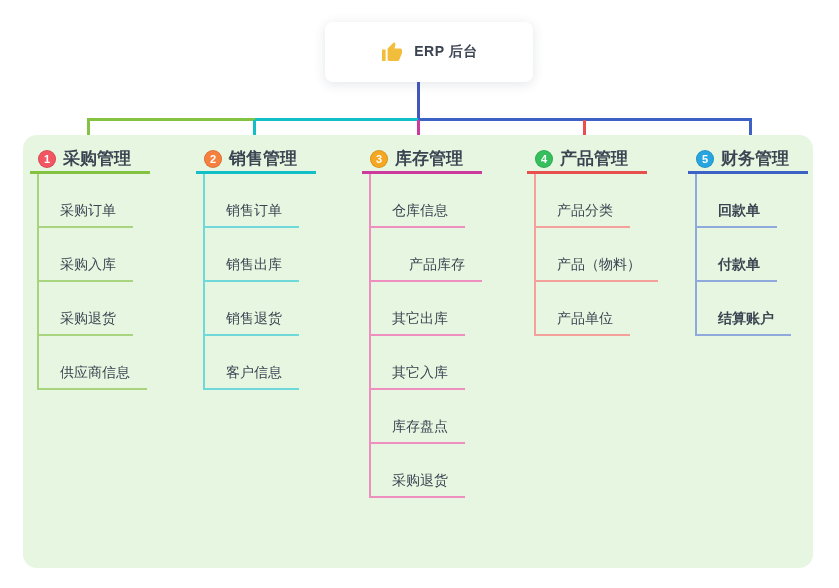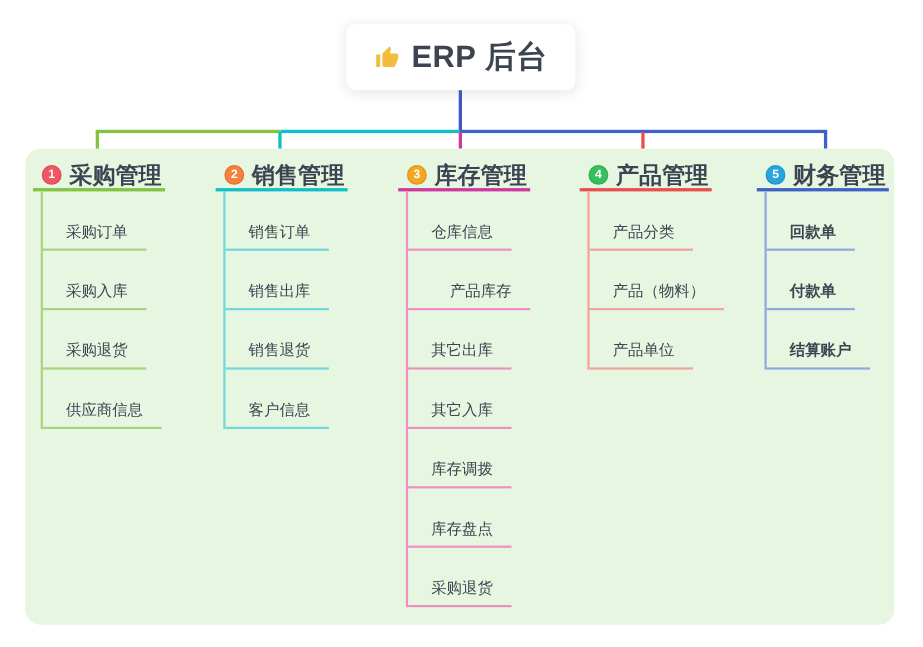--- a/index.html
+++ b/index.html
@@ -1,25 +1,25 @@
 <!DOCTYPE html>
 <html><head>
 <meta charset="utf-8">
 <style>
   html,body{margin:0;padding:0;background:#ffffff;}
   body{width:839px;height:588px;overflow:hidden;font-family:"Liberation Sans","DejaVu Sans",sans-serif;}
   .canvas{position:relative;width:839px;height:588px;background:#ffffff;}
 
   
   .root-card{
-    position:absolute;left:315px;top:22px;width:208px;height:60px;
+    position:absolute;left:325px;top:22px;width:208px;height:60px;
     background:#ffffff;border-radius:8px;
     box-shadow:0 2px 12px rgba(60,70,90,0.14);
     display:flex;align-items:center;justify-content:center;gap:10px;
-    font-size:28px;font-weight:600;letter-spacing:0.5px;
+    font-size:14px;font-weight:600;letter-spacing:0.5px;
   }
   .root-card svg{display:block;}
 
   
   .line{position:absolute;}
   .c-root{left:417px;top:82px;width:3px;height:37px;}
   .h-seg1{left:87px;top:118px;width:168px;height:3px;}
   .h-seg2{left:255px;top:118px;width:163px;height:3px;}
   .h-seg3{left:418px;top:118px;width:334px;height:3px;}
   .drop{top:120px;width:3px;height:27px;}
@@ -39,21 +39,21 @@
     display:flex;align-items:center;gap:7px;
     height:28px;min-width:118px;border-bottom:3px solid #999;
     padding-left:8px;box-sizing:border-box;
   }
   .badge{
     width:18px;height:18px;border-radius:50%;flex:0 0 18px;
     display:flex;align-items:center;justify-content:center;
     color:#ffffff;font-size:11px;font-weight:700;
     box-shadow:inset 0 0 0 1px rgba(0,0,0,0.12);
   }
-  .btitle{font-size:21px;font-weight:600;white-space:nowrap;}
+  .btitle{font-size:17px;font-weight:600;white-space:nowrap;}
 
   .kids{margin-left:7px;border-left:2px solid #ccc;}
   .kid{
     height:54px;width:max-content;
     display:flex;align-items:flex-end;
     padding:0 17px 6px 21px;box-sizing:border-box;
     border-bottom:2px solid #ccc;
     font-size:14px;white-space:nowrap;
   }
 </style>
@@ -112,21 +112,20 @@
     <div class="branch b3">
       <div class="bhead" style="border-bottom-color: rgb(204, 58, 158);">
         <span class="badge" style="background-color: rgb(246, 167, 34);">3</span>
         <span class="btitle">库存管理</span>
       </div>
       <div class="kids" style="border-left-color: rgb(239, 143, 192);">
         <div class="kid" style="border-bottom-color: rgb(239, 143, 192);">仓库信息</div>
         <div class="kid" style="border-bottom-color: rgb(239, 143, 192); padding-left: 38px;">产品库存</div>
         <div class="kid" style="border-bottom-color: rgb(239, 143, 192);">其它出库</div>
         <div class="kid" style="border-bottom-color: rgb(239, 143, 192);">其它入库</div>
-        <div class="kid" style="border-bottom-color: rgb(239, 143, 192);">库存调拨</div>
         <div class="kid" style="border-bottom-color: rgb(239, 143, 192);">库存盘点</div>
         <div class="kid" style="border-bottom-color: rgb(239, 143, 192);">采购退货</div>
       </div>
     </div>
 
     <div class="branch b4">
       <div class="bhead" style="border-bottom-color: rgb(232, 80, 79);">
         <span class="badge" style="background-color: rgb(53, 192, 93);">4</span>
         <span class="btitle">产品管理</span>
       </div>

